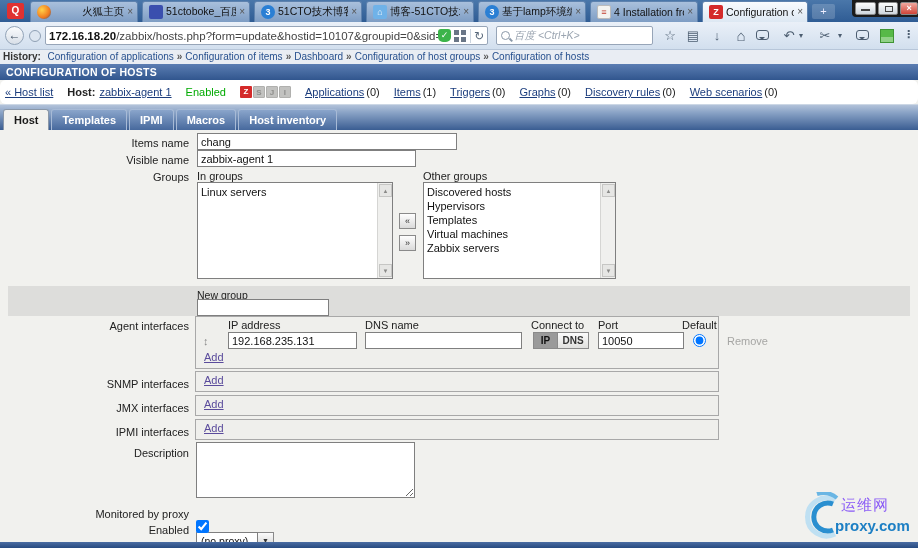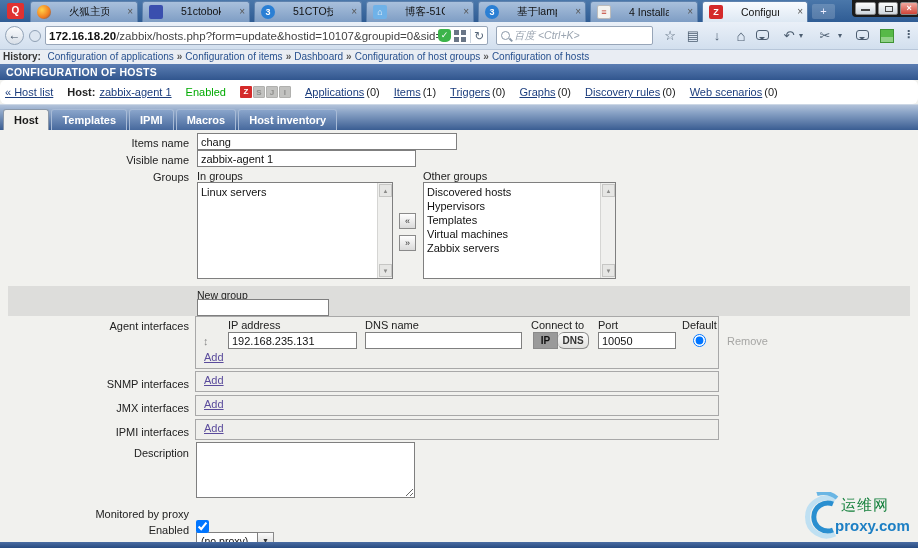--- a/index.html
+++ b/index.html
@@ -15,21 +15,21 @@
     background:linear-gradient(#4a77aa,#2f5c94); }
   .pinned { left:7px; top:3px; width:17px; height:16px; background:#e03131;
     border-radius:2px; color:#fff; font-size:10px; font-weight:bold;
     text-align:center; line-height:16px; }
   .btab { top:1px; height:21px; width:108px; display:flex; align-items:center;
     padding:0 4px 0 6px; border:1px solid #5e82ae; border-bottom:none;
     border-radius:3px 3px 0 0;
     background:linear-gradient(#a9c0dc,#7e9dc4); }
   .btab.active { background:linear-gradient(#f8fbfe,#dde8f3); }
   .btab .lab { flex:1; font-size:10.5px; color:#111; white-space:nowrap;
-    overflow:hidden; margin:0 18px; }
+    overflow:hidden; margin:0 3px;text-align:right; }
   .btab .x { font-size:10px; color:#555; line-height:10px; }
   .fav { width:14px; height:14px; flex:0 0 14px; border-radius:2px;
     font-size:9px; font-weight:bold; color:#fff; text-align:center;
     line-height:14px; }
   .fav-ff { border-radius:50%; background:radial-gradient(circle at 35% 35%, #ffd24a, #f07a1f 60%, #1f4e8c); }
   .fav-cto { background:#3a4fae; }
   .fav-c3 { border-radius:50%; background:#2a7fd4; }
   .fav-home { background:#6fb2e8; color:#fff; }
   .fav-doc { background:#f3f3f0; color:#c0392b; border:1px solid #bbb; line-height:12px; }
   .fav-zbx { background:#d42a2a; }
@@ -145,37 +145,37 @@
     background:linear-gradient(#fefefe,#dadada); border:1px solid #8a8a8a;
     font-size:9px; color:#333; text-align:center; line-height:14px; }
   .ifacebox { border:1px solid #a8a8a8; background:#efefec; }
   .colhdr { font-size:11px; color:#222; }
   .addlink { font-size:11px; color:#5a4b9c; text-decoration:underline; }
   .draghandle { color:#8a8a8a; font-size:11px; }
   .segbtn { border:1px solid #8a8a8a; font-size:10px; font-weight:bold;
     text-align:center; line-height:15px; height:17px; }
   .seg-on { background:#9a9a9a; color:#101010; }
   .seg-off { background:linear-gradient(#fbfbfb,#e0e0de); color:#333;
-    border-left:none;border-radius:6px; }
+    border-left:none; }
   .removelink { font-size:11px; color:#a6a6a4; }
   textarea.desc { position:absolute; border:1px solid #7f7f7f; background:#fff;
     font:11px "Liberation Sans","DejaVu Sans",sans-serif; resize:both; }
   .selbox { height:18px; display:flex; align-items:stretch; }
   .selval { background:#fff; border:1px solid #7f7f7f; font-size:10.5px;
     color:#111; padding:1px 4px; line-height:14px; width:62px; }
   .selbtn { width:16px; background:linear-gradient(#fbfbfb,#cfcfcd);
     border:1px solid #8a8a8a; border-left:none; color:#333; font-size:7px;
     text-align:center; line-height:16px; }
   #bottombar { left:0; top:542px; width:918px; height:6px;
     background:linear-gradient(#4a6ca2,#274a80); }
 
   
   #watermark { left:795px; top:492px; width:118px; height:50px; }
   #watermark .cn { position:absolute; left:46px; top:4px; font-size:15px;
-    color:#15803d; letter-spacing:1px; }
+    color:#8b5cf6; letter-spacing:1px; }
   #watermark .en { position:absolute; left:40px; top:25px; font-size:15px;
     font-weight:bold; color:#1d7fc4; }
 </style>
 </head>
 <body>
 
 <div id="screen">
 
   <div id="titlebar" class="abs">
     <div class="abs pinned">Q</div>
@@ -336,21 +336,21 @@
   <div class="abs colhdr" style="left:365px;top:319px">DNS name</div>
   <div class="abs colhdr" style="left:531px;top:319px">Connect to</div>
   <div class="abs colhdr" style="left:598px;top:319px">Port</div>
   <div class="abs colhdr" style="left:682px;top:319px">Default</div>
 
   <div class="abs draghandle" style="left:203px;top:335px">↕</div>
   <input class="txt" style="left: 228px; top: 332px; width: 129px;" value="192.168.235.131">
   <input class="txt" style="left: 365px; top: 332px; width: 157px;" value="">
   <div class="abs segbtn seg-on" style="left:533px;top:332px;width:25px">IP</div>
   <div class="abs segbtn seg-off" style="left:558px;top:332px;width:31px">DNS</div>
-  <input class="txt" style="left: 598px; top: 332px; width: 78px;" value="10050">
+  <input class="txt" style="left: 598px; top: 332px; width: 86px;" value="10050">
   <input type="radio" checked="" class="abs" style="left: 693px; top: 334px;">
   <div class="abs removelink" style="left:727px;top:335px">Remove</div>
   <div class="abs addlink" style="left:204px;top:351px">Add</div>
 
   <div class="abs rlabel" style="top:378px">SNMP interfaces</div>
   <div class="abs ifacebox" style="left:195px;top:371px;width:524px;height:21px"></div>
   <div class="abs addlink" style="left:204px;top:374px">Add</div>
 
   <div class="abs rlabel" style="top:402px">JMX interfaces</div>
   <div class="abs ifacebox" style="left:195px;top:395px;width:524px;height:21px"></div>

